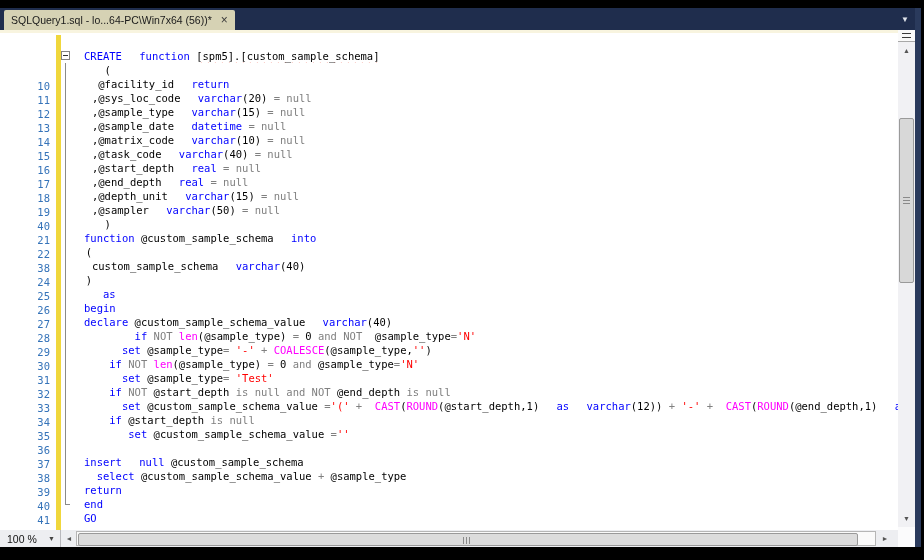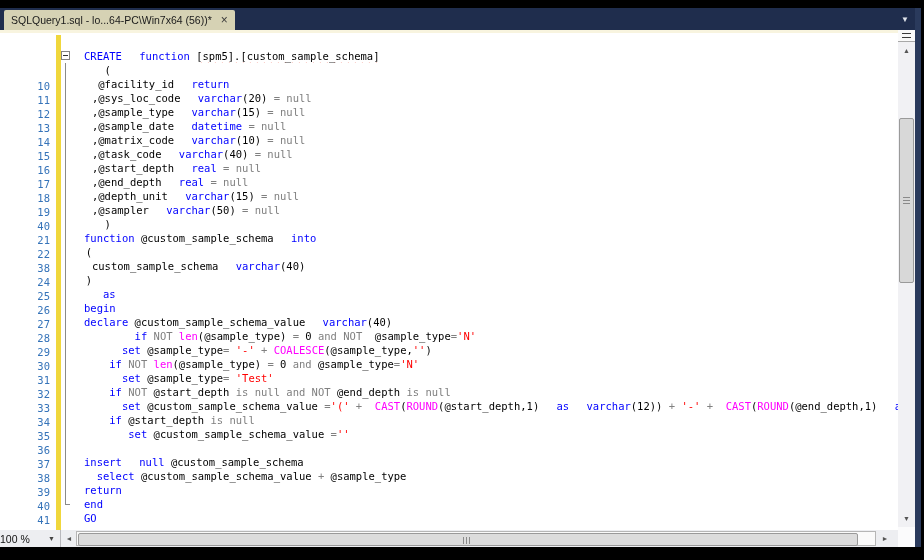--- a/index.html
+++ b/index.html
@@ -36,21 +36,21 @@
   .t-op{color:#808080;}
   .t-fn{color:#ff00ff;margin-top:24px;}
   .t-str{color:#ff0000;}
   .t-id{color:#000000;}
   .t-err{color:#000000;text-decoration:underline wavy #e51400 1px;text-underline-offset:2px;}
 
   
   #hscroll{position:absolute;left:0;top:530px;width:898px;height:17px;background:#edeef1;}
   #zoom-widget{position:absolute;left:0;top:0;width:60px;height:17px;border-right:1px solid #b8b8bc;
                display:flex;align-items:center;font-size:10.5px;color:#111;}
-  #zoom-widget .zv{flex:1;}
+  #zoom-widget .zv{padding-left:7px;flex:1;}
   #zoom-widget .za{font-size:7px;color:#444;padding-right:5px;}
   .hbtn{position:absolute;top:0;width:14px;height:17px;display:flex;align-items:center;
         justify-content:center;font-size:7px;color:#555;}
   #h-left{left:62px;} #h-right{left:878px;}
   #h-track{position:absolute;left:76px;top:1px;width:800px;height:15px;background:#fafafa;
            border:1px solid #b6b6b6;box-sizing:border-box;}
   #h-thumb{position:absolute;left:1px;top:1px;width:778px;height:11px;background:#dcdcdc;
            border:1px solid #9a9a9a;border-radius:2px;}
   #h-grip{position:absolute;left:50%;top:3px;width:9px;height:7px;margin-left:-5px;
           background:repeating-linear-gradient(90deg,#8a8a8a 0 1px,transparent 1px 3px);}

